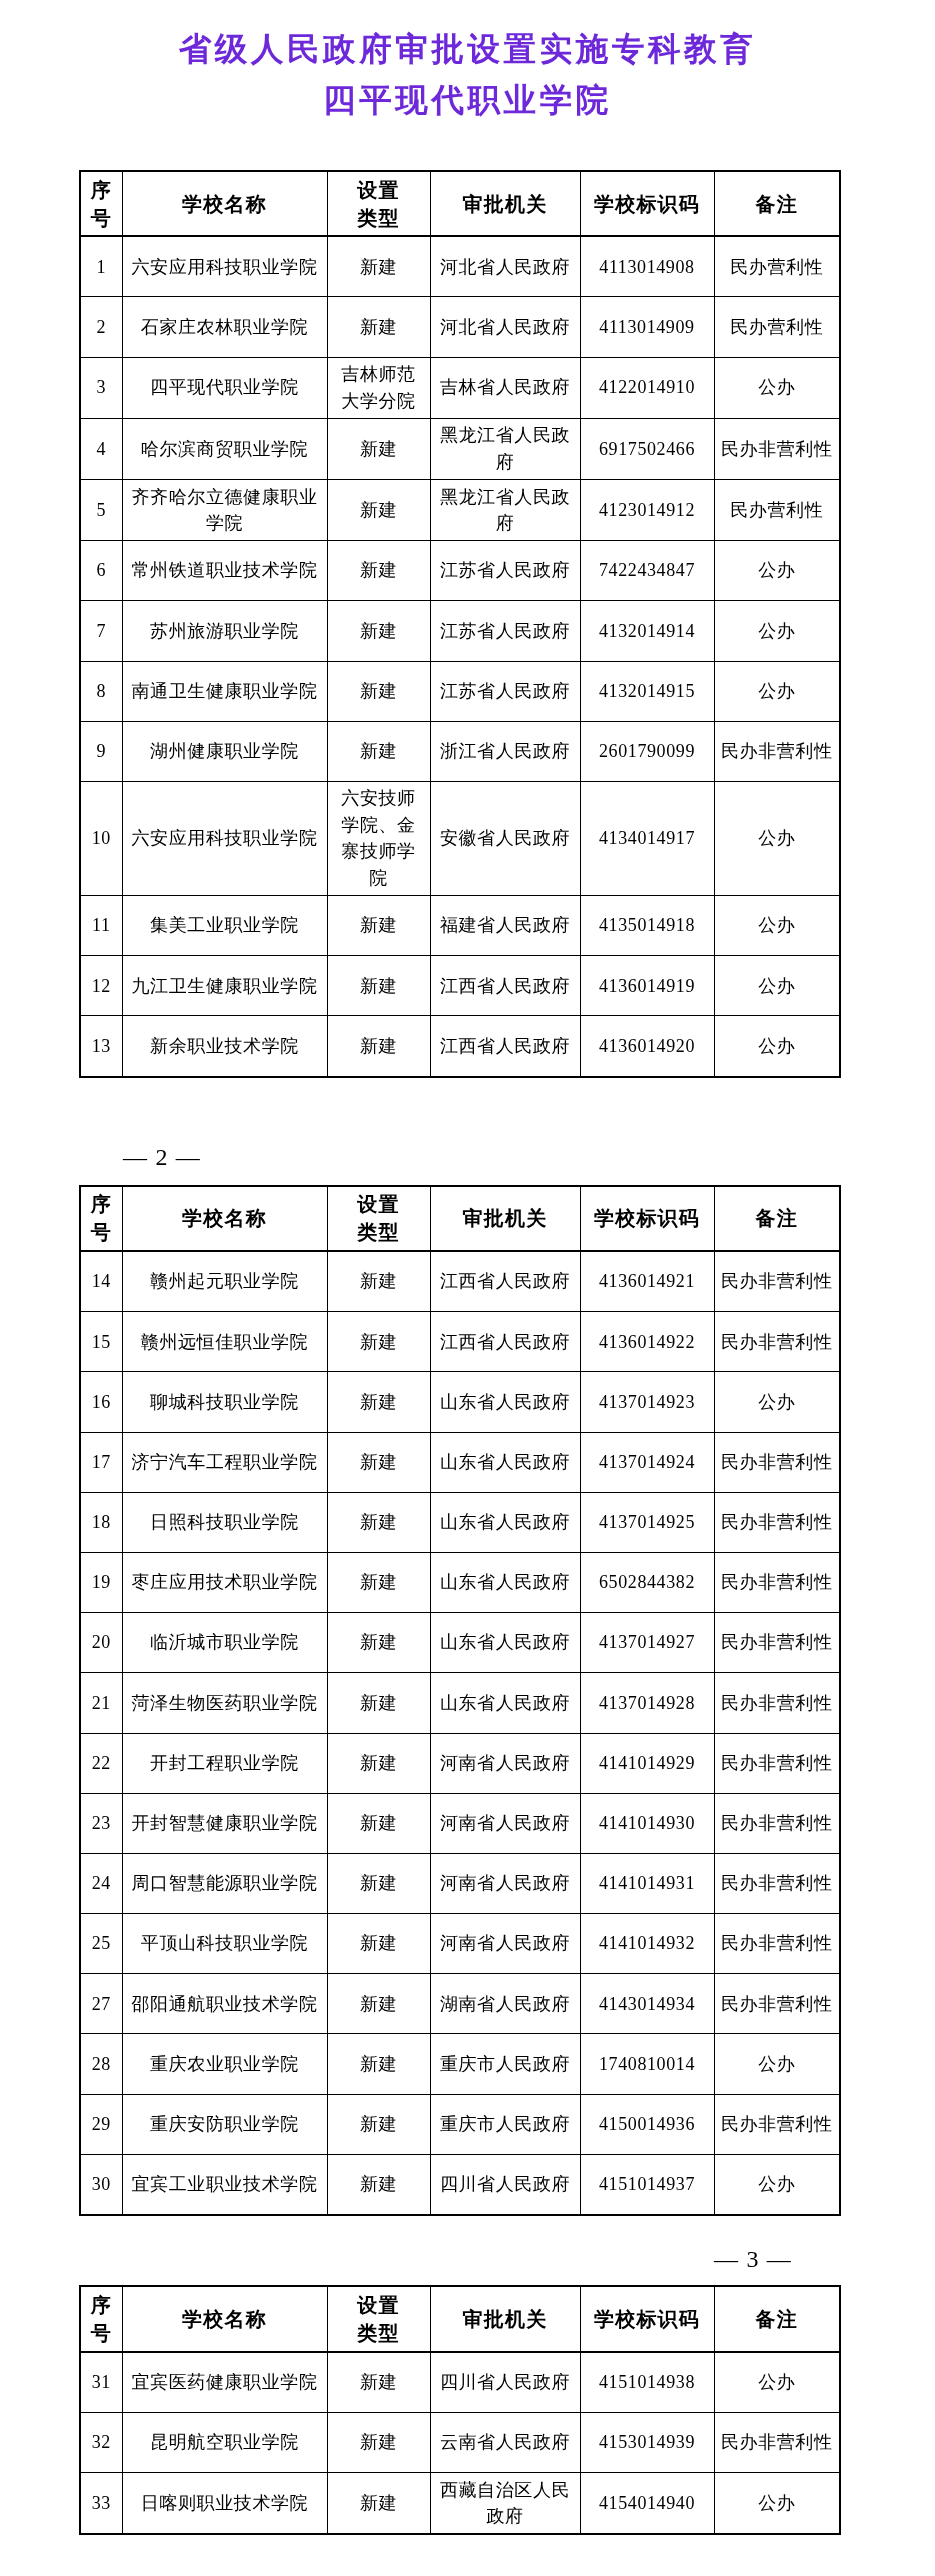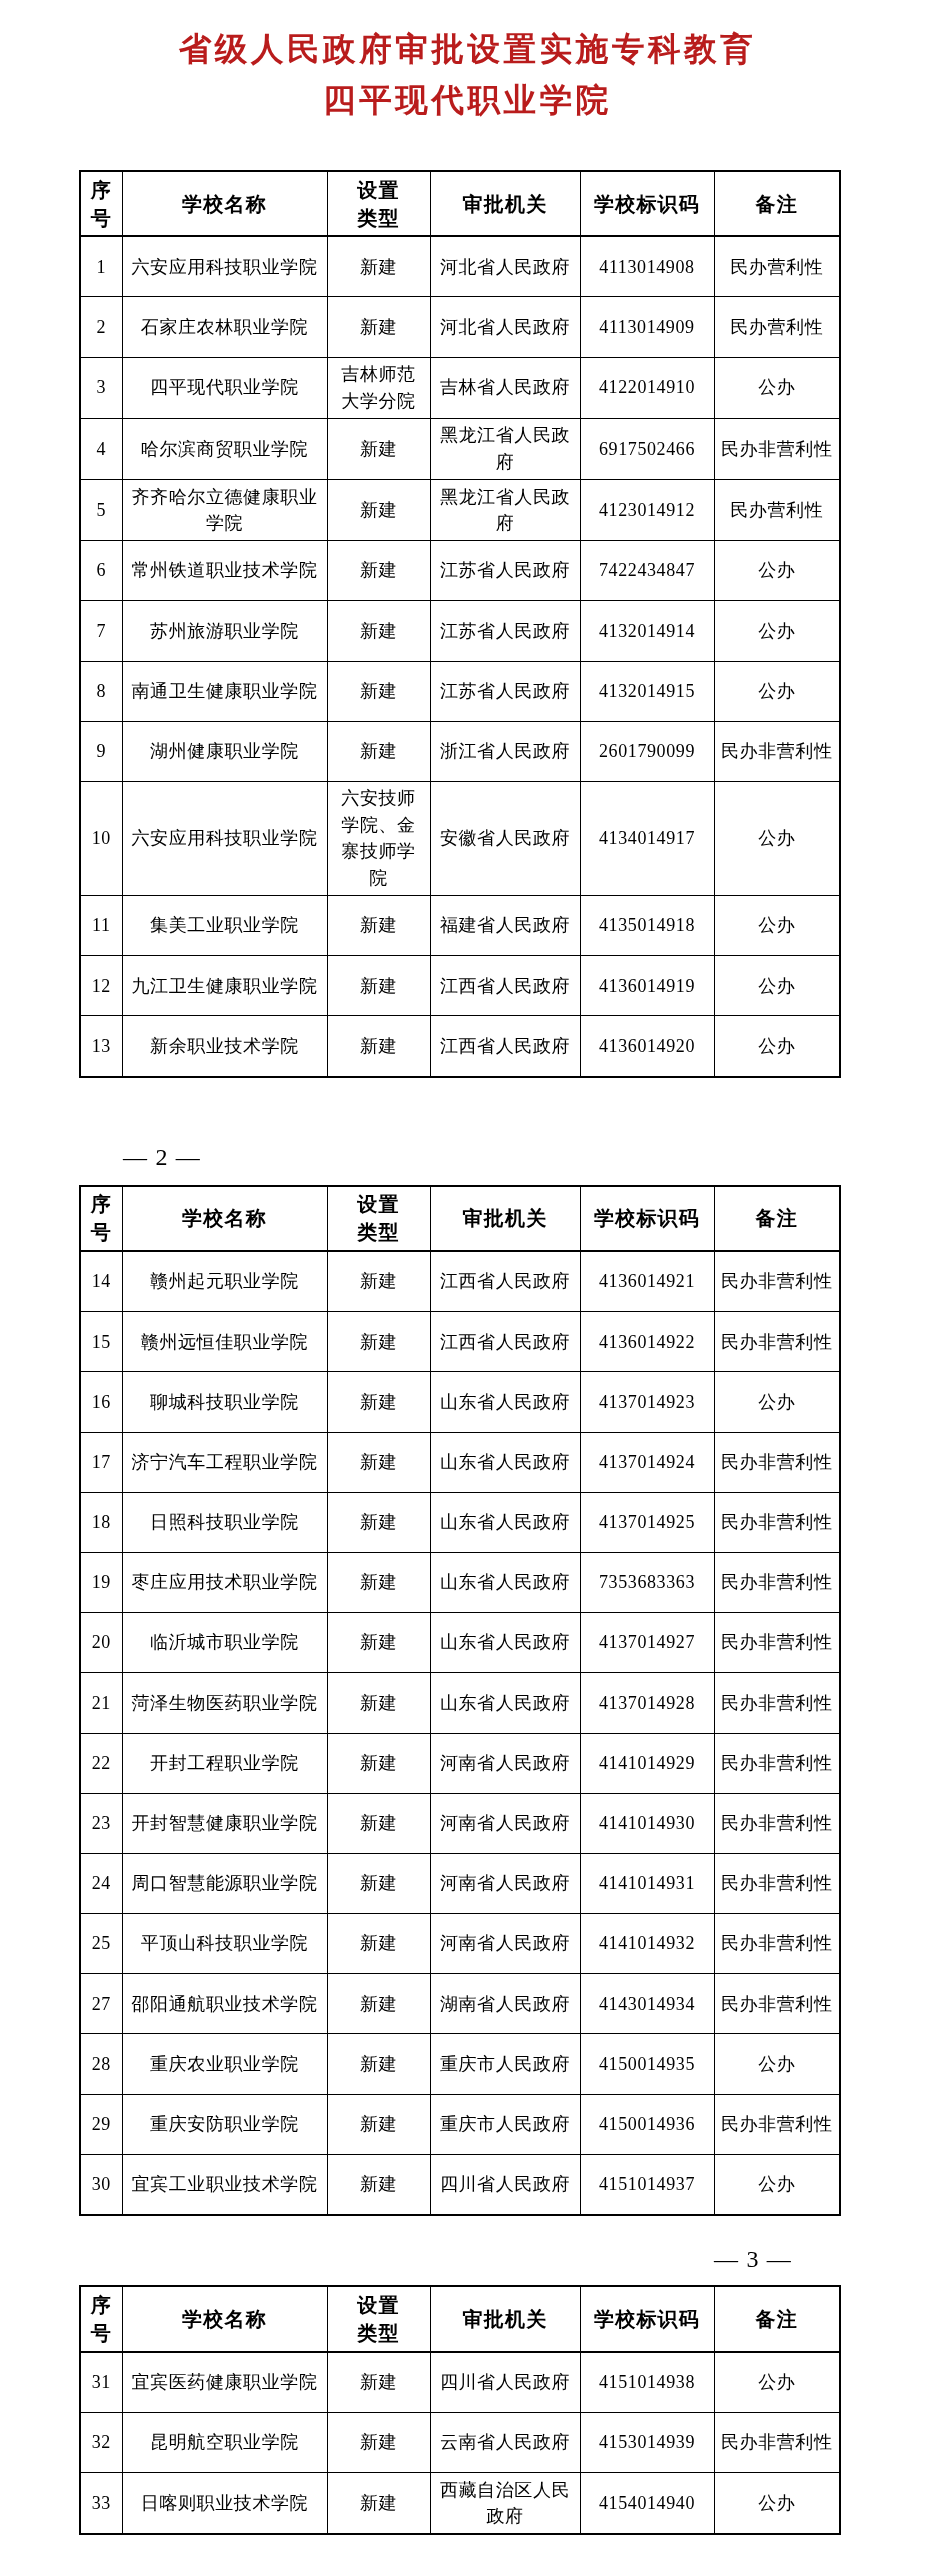--- a/index.html
+++ b/index.html
@@ -13,21 +13,21 @@
     font-family:"Liberation Serif","DejaVu Serif",serif;
   }
   .doc-title {
     padding-top:24px;
     text-align:center;
     font-family:"DejaVu Sans","Liberation Sans",sans-serif;
     font-weight:700;
     font-size:32.5px;
     line-height:51px;
     letter-spacing:3.6px;
-    color:#b91c1c;
+    color:#6d28d9;
   }
   table.roster {
     border-collapse:collapse;
     table-layout:fixed;
     margin-left:79px;
     width:761px;
     border:2.4px solid #000;
   }
   table.roster col.c1 { width:42px; }
   table.roster col.c2 { width:205px; }
@@ -284,21 +284,21 @@
           <td>新建</td>
           <td>山东省人民政府</td>
           <td>4137014925</td>
           <td>民办非营利性</td>
         </tr>
         <tr>
           <td>19</td>
           <td>枣庄应用技术职业学院</td>
           <td>新建</td>
           <td>山东省人民政府</td>
-          <td>7353683363</td>
+          <td>6502844382</td>
           <td>民办非营利性</td>
         </tr>
         <tr>
           <td>20</td>
           <td>临沂城市职业学院</td>
           <td>新建</td>
           <td>山东省人民政府</td>
           <td>4137014927</td>
           <td>民办非营利性</td>
         </tr>
@@ -348,21 +348,21 @@
           <td>新建</td>
           <td>湖南省人民政府</td>
           <td>4143014934</td>
           <td>民办非营利性</td>
         </tr>
         <tr>
           <td>28</td>
           <td>重庆农业职业学院</td>
           <td>新建</td>
           <td>重庆市人民政府</td>
-          <td>4150014935</td>
+          <td>1740810014</td>
           <td>公办</td>
         </tr>
         <tr>
           <td>29</td>
           <td>重庆安防职业学院</td>
           <td>新建</td>
           <td>重庆市人民政府</td>
           <td>4150014936</td>
           <td>民办非营利性</td>
         </tr>

